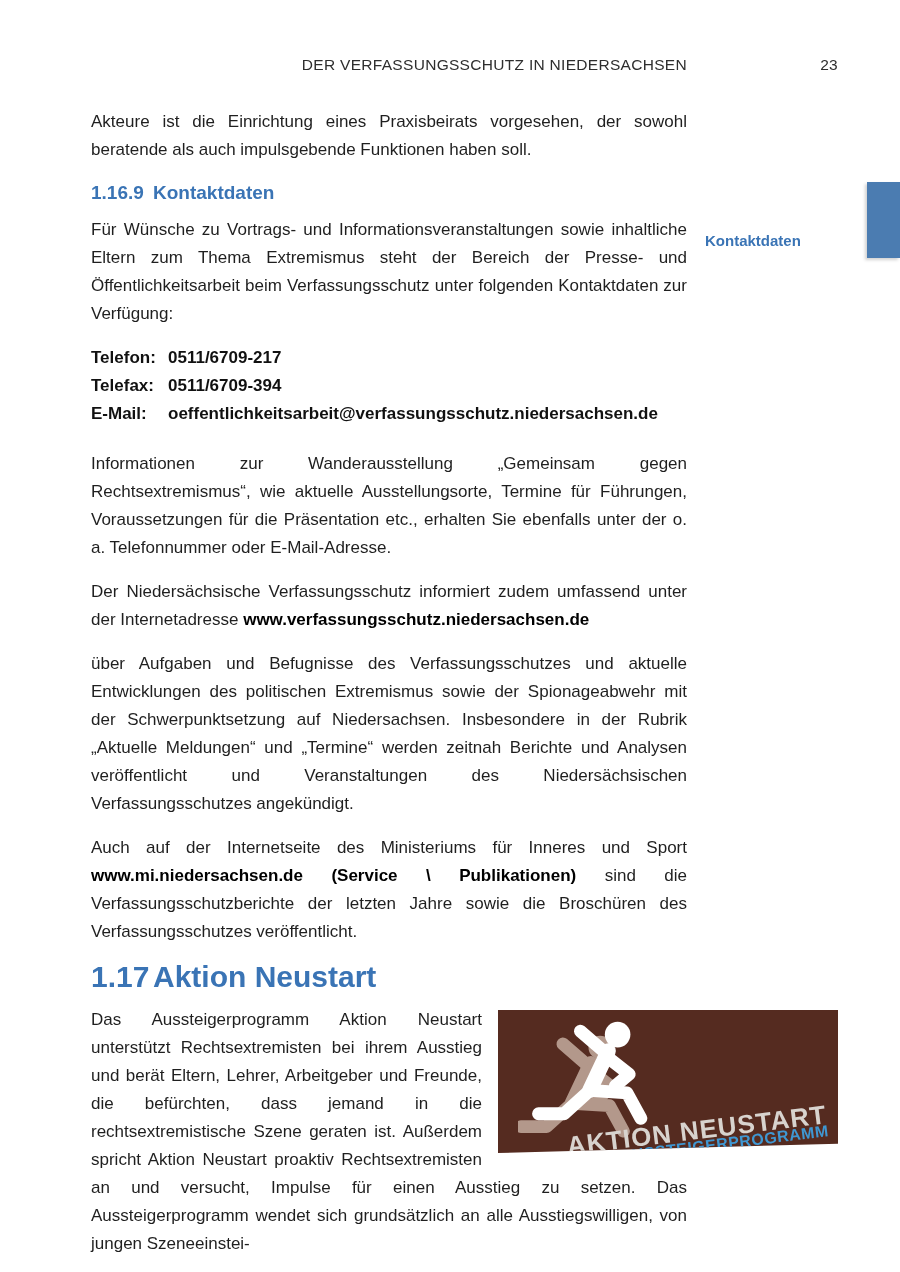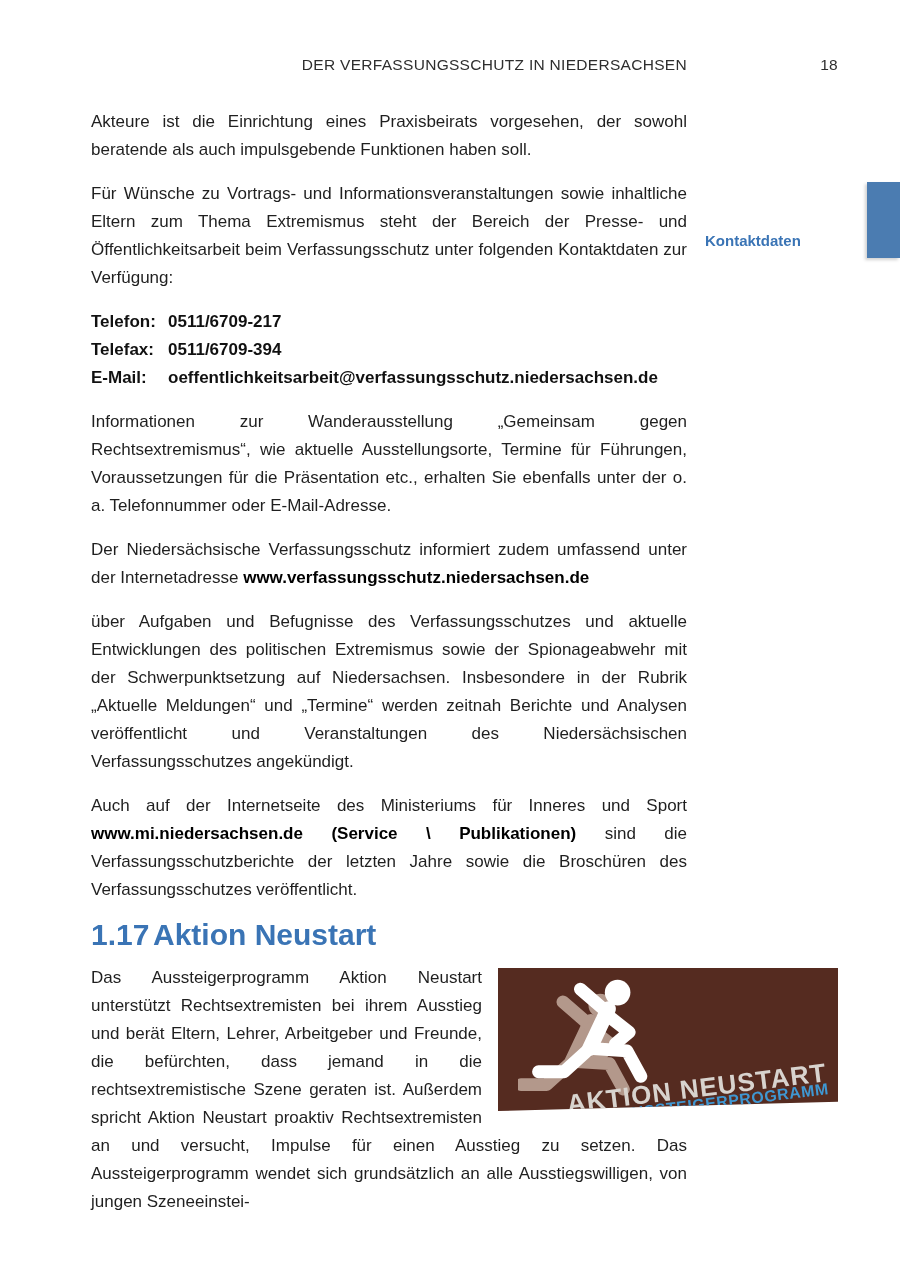--- a/index.html
+++ b/index.html
@@ -24,21 +24,21 @@
     font-size:15px;font-weight:700;color:#3a74b5;}
   
   .content{position:absolute;top:108px;left:91px;width:596px;
     font-size:17px;line-height:28px;text-align:justify;hyphens:auto;}
   .content p{margin:0 0 16px 0;}
   h2.sec{margin:14px 0 10px 0;font-size:19px;line-height:26px;font-weight:700;color:#3a74b5;text-align:left;}
   h2.sec .hnum{display:inline-block;min-width:62px;}
   h1.sec{margin:16px 0 14px 0;font-size:30px;line-height:30px;font-weight:700;color:#3a74b5;text-align:left;}
   h1.sec .hnum{display:inline-block;min-width:62px;}
   
-  .contacts{margin:2px 0 16px 0;font-weight:700;color:#111;}
+  .contacts{margin:2px 0 22px 0;font-weight:700;color:#111;}
   .crow{line-height:28px;}
   .clabel{display:inline-block;width:77px;}
   strong{color:#000000;}
   
   .banner-float{
     display:block;float:right;
     width:340px;height:143px;
     margin:4px -151px 14px 16px;
     position:relative;
     background:#552b20;
@@ -55,31 +55,32 @@
   .bt1{display:block;font-size:26px;font-weight:700;letter-spacing:1px;color:#d8d3ce;white-space:nowrap;}
   .bt2{display:block;margin-top:-4px;font-size:16px;font-weight:700;letter-spacing:.5px;color:#3f97d2;white-space:nowrap;}
 </style>
 </head>
 <body>
 
 <div class="page">
 
   <div class="header">
     <span class="htitle">DER VERFASSUNGSSCHUTZ IN NIEDERSACHSEN</span>
-    <span class="pnum">18</span>
+    <span class="pnum">23</span>
   </div>
 
   <div class="blue-tab"></div>
 
   <div class="margin-note">Kontaktdaten</div>
 
   <main class="content">
 
     <p>Akteure ist die Einrichtung eines Praxisbeirats vorgesehen, der sowohl beratende als auch impulsgebende Funktionen haben soll.</p>
 
+    <h2 class="sec"><span class="hnum">1.16.9</span><span>Kontaktdaten</span></h2>
 
     <p>Für Wünsche zu Vortrags- und Informationsveranstaltungen sowie inhaltliche Eltern zum Thema Extremismus steht der Bereich der Presse- und Öffentlichkeitsarbeit beim Verfassungsschutz unter folgenden Kontaktdaten zur Verfügung:</p>
 
     <div class="contacts">
       <div class="crow">
         <span class="clabel">Telefon:</span><span class="cvalue">0511/6709-217</span>
       </div>
       <div class="crow">
         <span class="clabel">Telefax:</span><span class="cvalue">0511/6709-394</span>
       </div>

